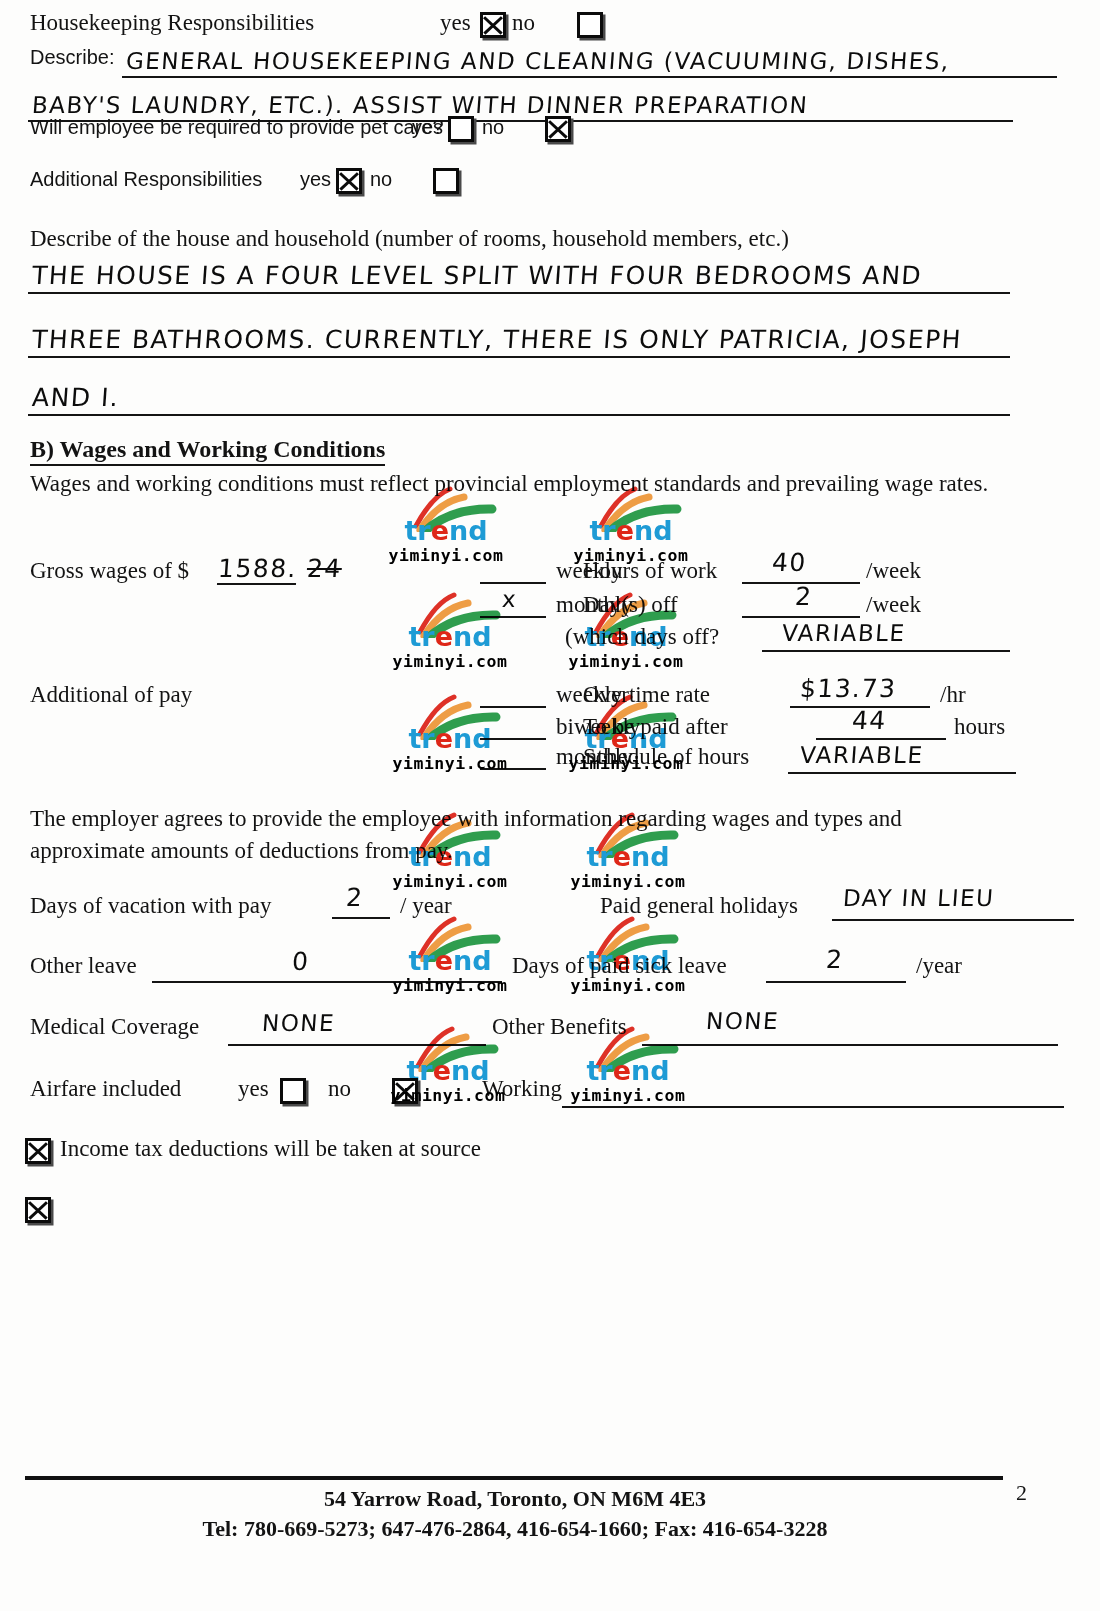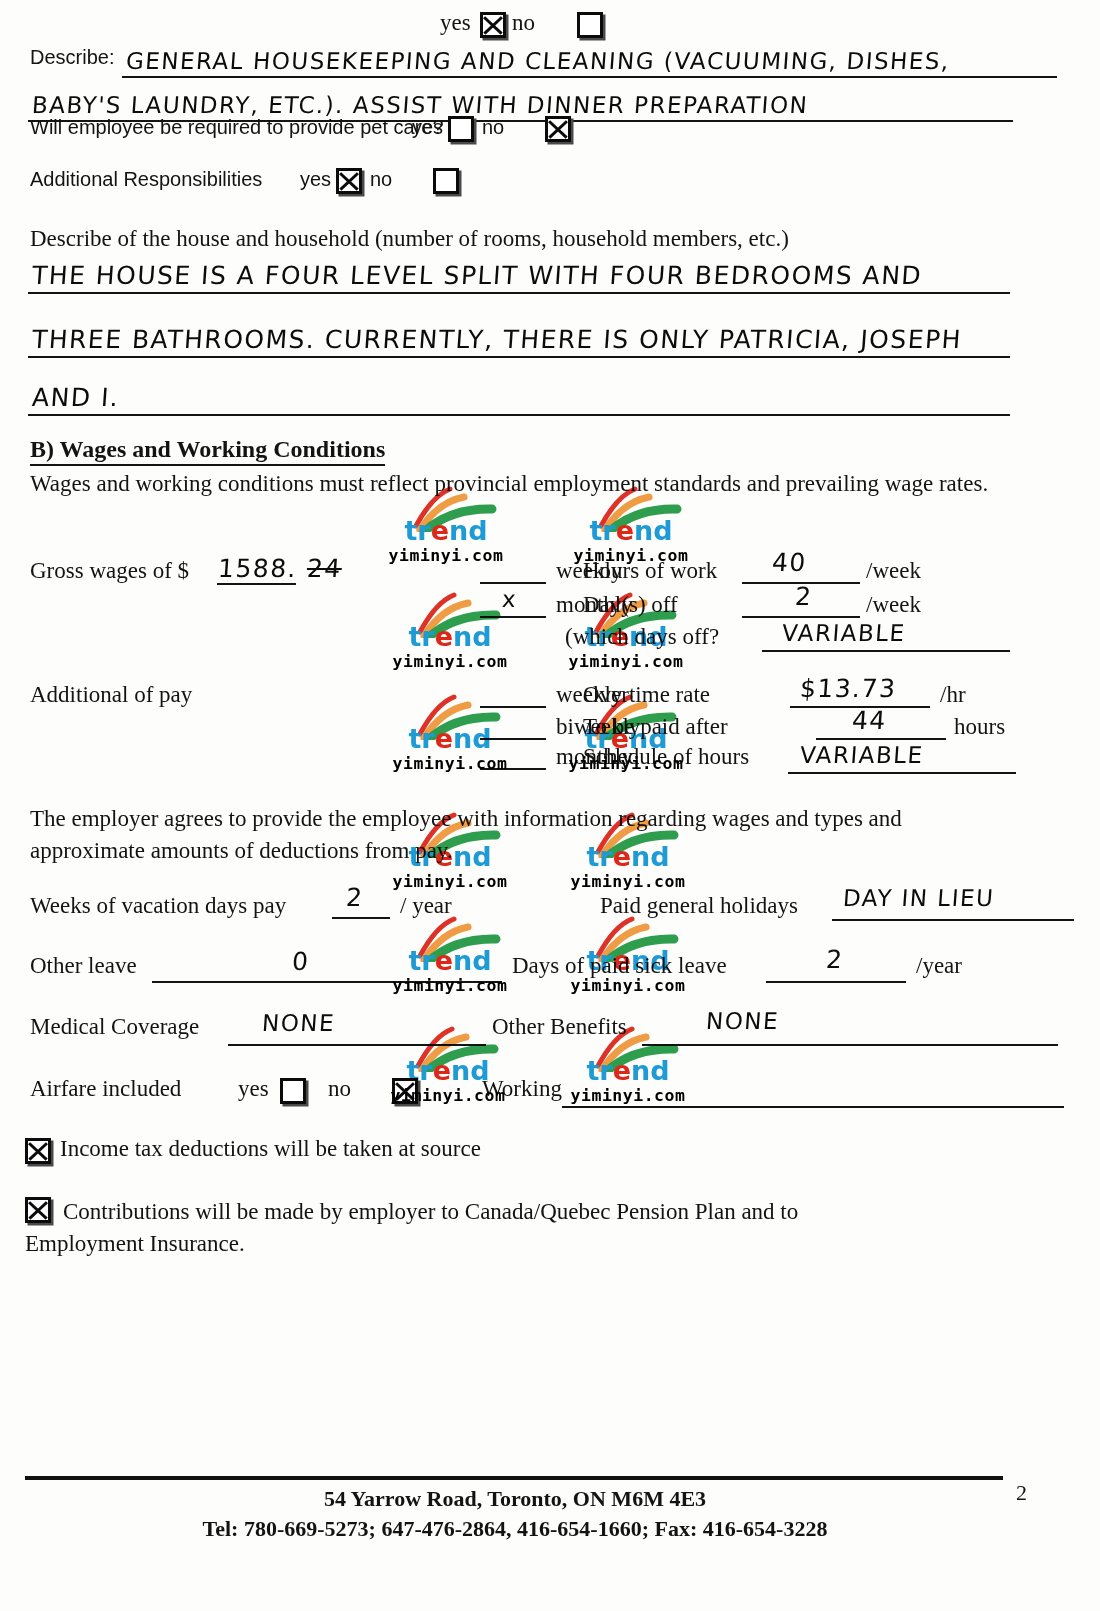--- a/index.html
+++ b/index.html
@@ -36,20 +36,21 @@
   .footer-rule{position:absolute;left:25px;top:1476px;width:978px;height:4px;background:#111;}
   .footer-line{position:absolute;left:30px;width:970px;text-align:center;font-weight:bold;font-size:22px;}
   .pagenum{position:absolute;left:1016px;top:1480px;font-size:22px;}
 </style>
 </head>
 <body>
 
 <div class="page">
 
   <div class="row" style="top:10px">
+    <span class="abs serif" style="left:30px">Housekeeping Responsibilities</span>
     <span class="abs serif" style="left:440px">yes</span>
     <span class="abs cb checked" style="left:480px;top:2px"></span>
     <span class="abs serif" style="left:512px">no</span>
     <span class="abs cb" style="left:547px;top:2px"></span>
   </div>
 
   <div class="row" style="top:42px">
     <span class="abs sans" style="left:30px;top:4px">Describe:</span>
     <span class="hwline" style="left:122px;top:-8px;width:935px">
       <span class="hw">GENERAL HOUSEKEEPING AND CLEANING (VACUUMING, DISHES,</span>
@@ -145,21 +146,21 @@
     <span class="abs bl" style="left:480px;width:66px;top:-2px"></span>
     <span class="abs serif" style="left:556px">monthly</span>
     <span class="abs serif" style="left:583px">Schedule of hours</span>
     <span class="abs bl" style="left:788px;width:228px;top:2px"></span>
     <span class="abs hw" style="left:800px;top:-2px">VARIABLE</span>
   </div>
 
   <div class="abs serif para" style="left:30px;top:803px;width:980px">The employer agrees to provide the employee with information regarding wages and types and approximate amounts of deductions from pay.</div>
 
   <div class="row" style="top:893px">
-    <span class="abs serif" style="left:30px">Weeks of vacation days pay</span>
+    <span class="abs serif" style="left:30px">Days of vacation with pay</span>
     <span class="abs bl" style="left:332px;width:58px;top:-2px"></span>
     <span class="abs hw big" style="left:346px;top:-10px">2</span>
     <span class="abs serif" style="left:400px">/ year</span>
     <span class="abs serif" style="left:600px">Paid general holidays</span>
     <span class="abs bl" style="left:832px;width:242px;top:0px"></span>
     <span class="abs hw" style="left:843px;top:-8px">DAY IN LIEU</span>
   </div>
 
   <div class="row" style="top:953px">
     <span class="abs serif" style="left:30px">Other leave</span>
@@ -189,21 +190,21 @@
     <span class="abs serif" style="left:482px">Working</span>
     <span class="abs bl" style="left:562px;width:502px;top:4px"></span>
   </div>
 
   <div class="row" style="top:1136px">
     <span class="abs cb checked" style="left:25px;top:2px"></span>
     <span class="abs serif" style="left:60px">Income tax deductions will be taken at source</span>
   </div>
 
   <div class="abs serif para" style="left:25px;top:1196px;width:880px;white-space:normal">
-    <span class="cb checked" style="margin-right:12px"></span><span>Contributions will be made by employer to Canada/Quebec Pension Plan and to Employment Insurance.</span>
+    <span class="cb checked" style="margin-right:12px"></span>
   </div>
 
   <div class="wm" style="left:378px;top:486px">
     <svg width="104" height="46" viewBox="0 0 104 46">
       <path d="M22 40 Q38 10 56 3" fill="none" stroke="#e03127" stroke-width="5" stroke-linecap="round"></path>
       <path d="M26 44 Q44 16 70 11" fill="none" stroke="#f09e46" stroke-width="7" stroke-linecap="round"></path>
       <path d="M30 46 Q56 22 98 23" fill="none" stroke="#2f9e4f" stroke-width="9" stroke-linecap="round"></path>
     </svg>
     <div class="wm-trend"><span class="tb">tr</span><span class="te">e</span><span class="tb">nd</span></div>
     <div class="wm-domain">yiminyi.com</div>

